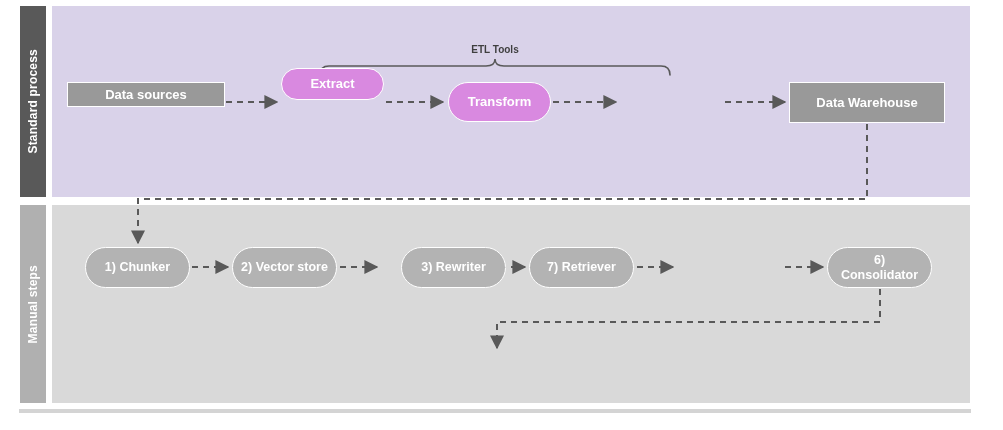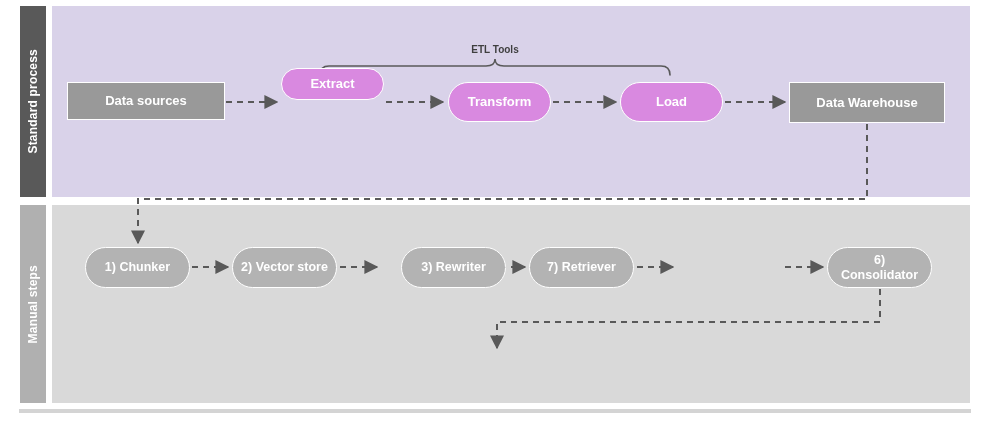--- a/index.html
+++ b/index.html
@@ -141,35 +141,32 @@
     <line x1="340" y1="267" x2="377" y2="267" stroke="#595959" stroke-width="2" stroke-dasharray="6 5" marker-end="url(#arrow)"></line>
     <line x1="489" y1="267" x2="525" y2="267" stroke="#595959" stroke-width="2" stroke-dasharray="6 5" marker-end="url(#arrow)"></line>
     <line x1="637" y1="267" x2="673" y2="267" stroke="#595959" stroke-width="2" stroke-dasharray="6 5" marker-end="url(#arrow)"></line>
     <line x1="785" y1="267" x2="823" y2="267" stroke="#595959" stroke-width="2" stroke-dasharray="6 5" marker-end="url(#arrow)"></line>
 
     <path d="M 880 289 L 880 322 L 497 322 L 497 348" fill="none" stroke="#595959" stroke-width="2" stroke-dasharray="6 5" marker-end="url(#arrow)"></path>
   </svg>
 
   <div id="etl-tools-label">ETL Tools</div>
 
-  <div class="node rect gray" style="left:67px; top:82px; width:158px; height:38px;">
+  <div class="node rect gray" style="left:67px; top:82px; width:158px; height:25px;">
     <span>Data sources</span>
   </div>
 
   <div class="node pill etl" style="left:281px; top:68px; width:103px; height:32px;text-align:center;">
     <span>Extract</span>
   </div>
 
   <div class="node pill etl" style="left:448px; top:82px; width:103px; height:40px;">
     <span>Transform</span>
   </div>
 
-  <div class="node pill etl" style="left:620px; top:82px; width:103px; height:40px;">
-    <span>Load</span>
-  </div>
 
   <div class="node rect gray" style="left:789px; top:82px; width:156px; height:41px;">
     <span>Data Warehouse</span>
   </div>
 
   <div class="node pill step" style="left:85px; top:247px; width:105px; height:41px;">
     <span>1) Chunker</span>
   </div>
 
   <div class="node pill step" style="left:232px; top:247px; width:105px; height:41px;">

